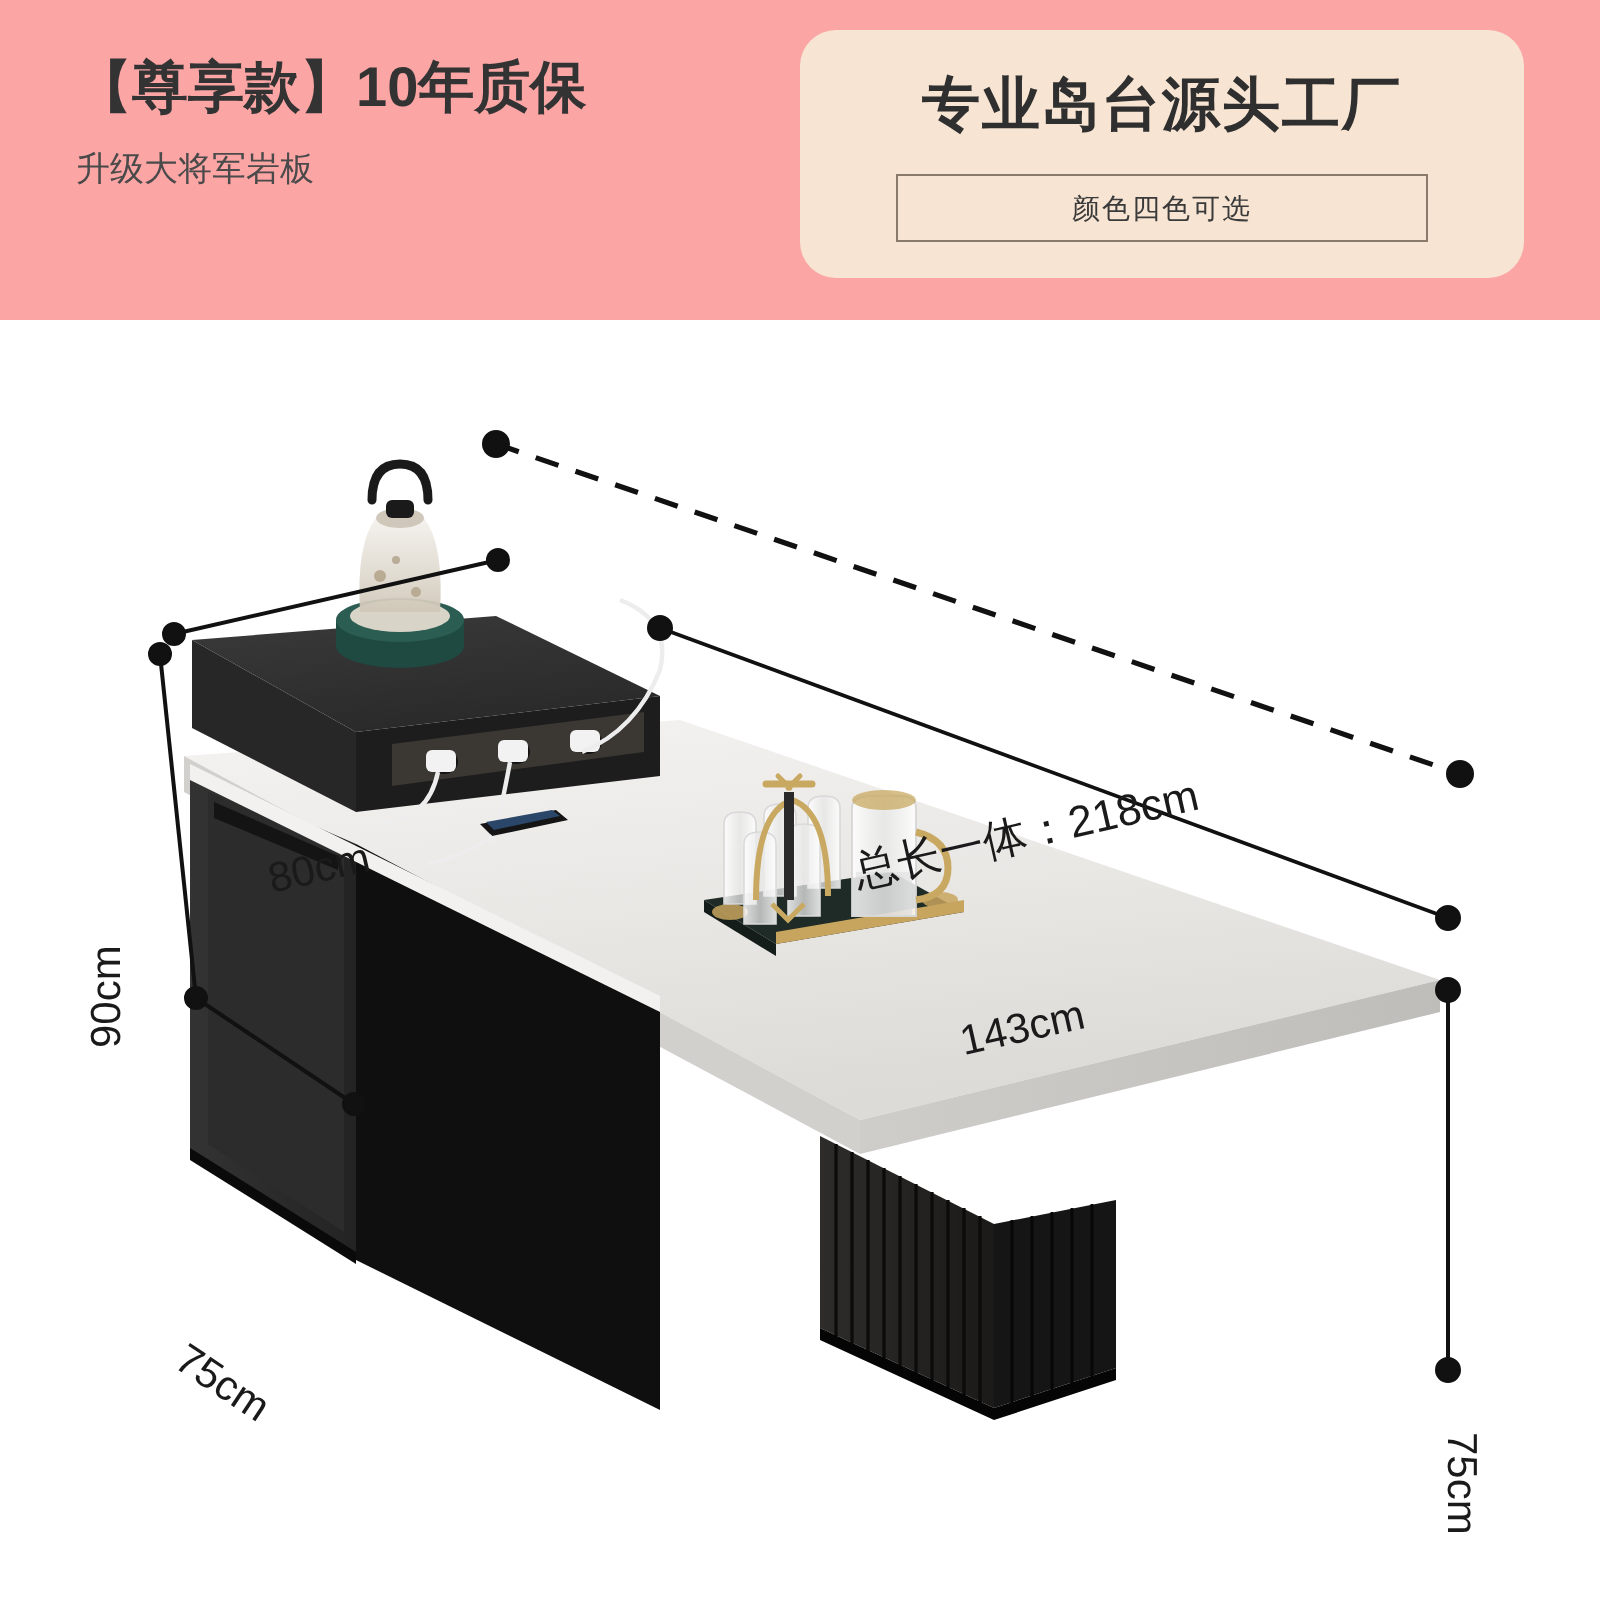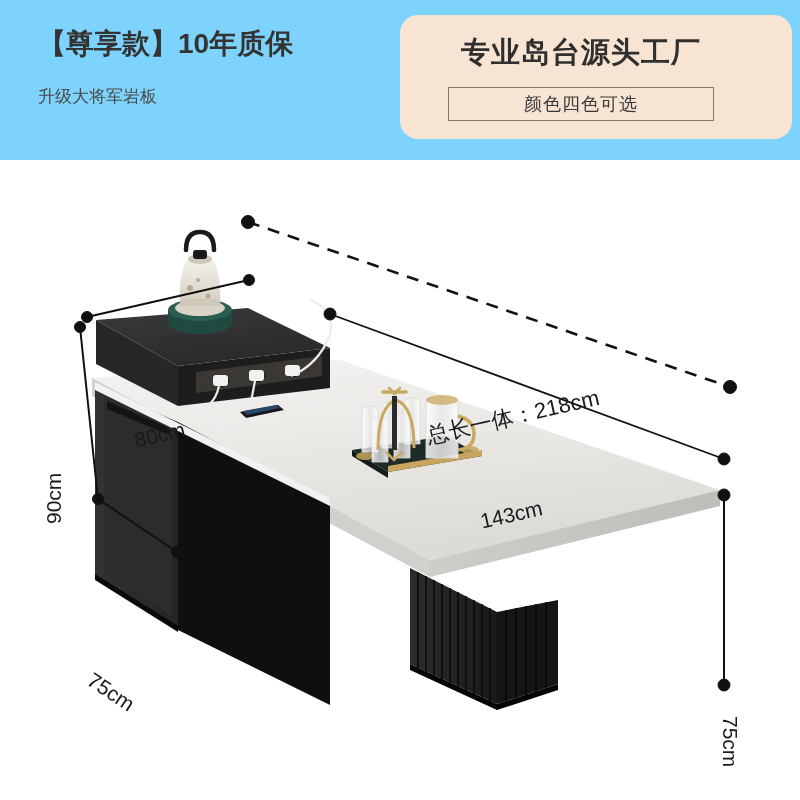--- a/index.html
+++ b/index.html
@@ -22,56 +22,55 @@
     height: 800px;
     background: #ffffff;
   }
 
   
   .header-band {
     position: absolute;
     left: 0; top: 0;
     width: 800px;
     height: 160px;
-    background: #7dd3fc;
+    background: #fca5a5;
   }
 
   .header-left {
     position: absolute;
     left: 38px;
     top: 26px;
     width: 350px;
   }
 
   .header-title {
     font-size: 28px;
     font-weight: bold;
     color: #333333;
     letter-spacing: 0px;
     line-height: 36px;
     white-space: nowrap;
   }
 
   .header-sub {
-    margin-top: 22px;
+    margin-top: 10px;
     font-size: 17px;
     color: #4a4a4a;
     line-height: 26px;
   }
   .header-sub div { white-space: nowrap; }
 
   .header-badge {
     position: absolute;
     left: 400px;
     top: 15px;
     width: 362px;
     height: 124px;
     background: #f7e4d2;
     border-radius: 18px;
-    padding-left: 30px;
   }
 
   .badge-title {
     position: absolute;
     left: 0; top: 18px;
     width: 362px;
     text-align: center;
     font-size: 29px;
     font-weight: bold;
     color: #2f2f2f;
@@ -88,21 +87,21 @@
     border: 1px solid #8a7a6c;
     box-sizing: border-box;
   }
   .badge-box-label {
     position: absolute;
     left: 0; top: 0;
     width: 264px;
     height: 32px;
     line-height: 32px;
     text-align: center;
-    font-size: 18px;
+    font-size: 14px;
     color: #3a3a3a;
     letter-spacing: 1px;
     white-space: nowrap;
   }
 
   
   .scene {
     position: absolute;
     left: 0; top: 160px;
     width: 800px;

